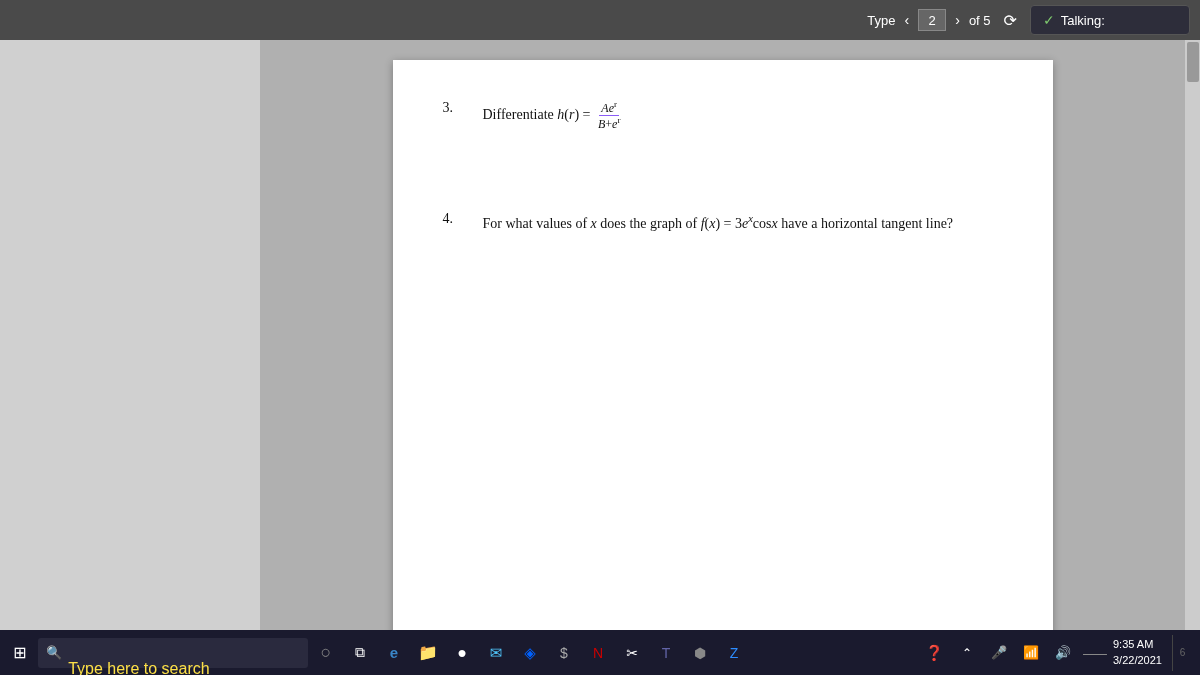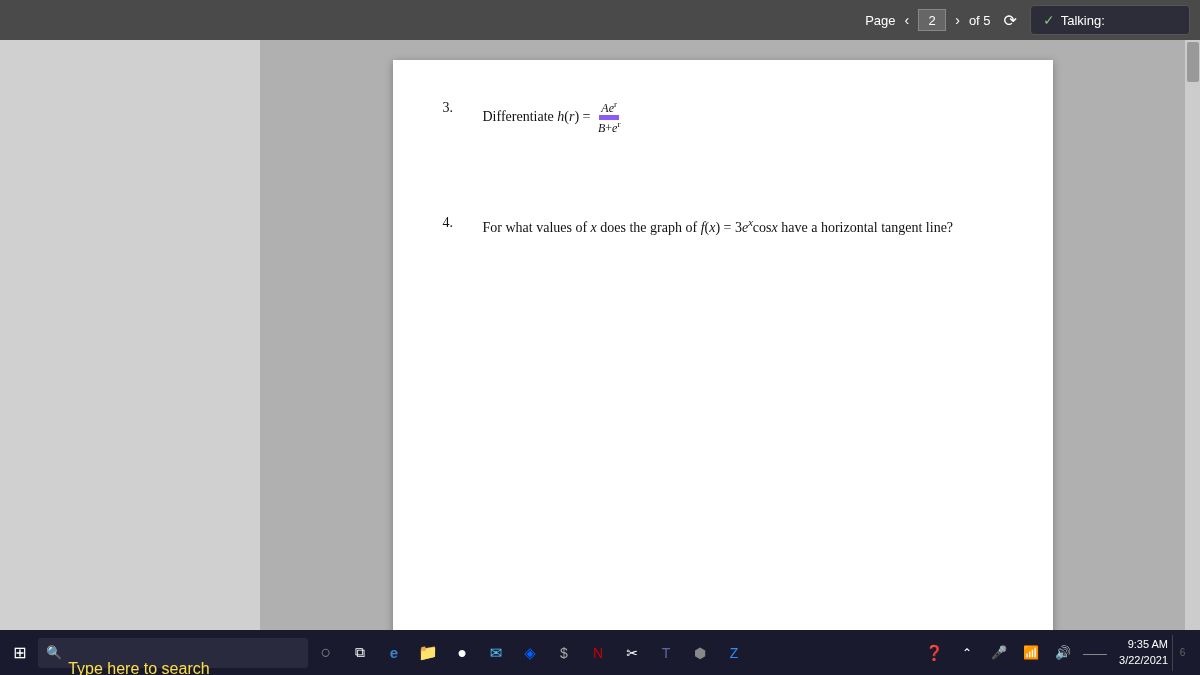--- a/index.html
+++ b/index.html
@@ -133,21 +133,21 @@
     .fraction {
       display: inline-flex;
       flex-direction: column;
       align-items: center;
       vertical-align: middle;
       font-size: 12px;
       line-height: 1.1;
       margin: 0 2px;
     }
     .frac-num {
-      border-bottom: 5px solid #8b5cf6;
+      border-bottom: 1px solid #8b5cf6;
       padding: 0 2px;
       text-align: left;
     }
     .frac-den {
       padding: 0 2px;
       text-align: left;
     }
 
     
     .right-panel {
@@ -220,21 +220,20 @@
       display: flex;
       align-items: center;
       justify-content: center;
       color: white;
       font-size: 14px;
       cursor: pointer;
     }
     .taskbar-time {
       color: white;
       font-size: 11px;
-      text-align: right;
       line-height: 1.4;
       min-width: 55px;
     }
     .taskbar-corner {
       width: 20px;
       height: 36px;
       display: flex;
       align-items: center;
       justify-content: center;
       color: #666;
@@ -249,21 +248,21 @@
 
     .math-text {
       font-style: italic;
     }
   </style>
 </head>
 <body>
 
 <div class="top-bar">
   <div class="page-nav">
-    <span>Page</span>
+    <span>Type</span>
     <button class="page-nav-btn">‹</button>
     <input class="page-input" type="text" value="2" style="">
     <button class="page-nav-btn">›</button>
     <span class="page-of">of <span>5</span></span>
   </div>
   <button class="reload-btn">⟳</button>
   <div class="talking-panel">
     <span class="talking-check">✓</span>
     <span>Talking:</span>
   </div>

